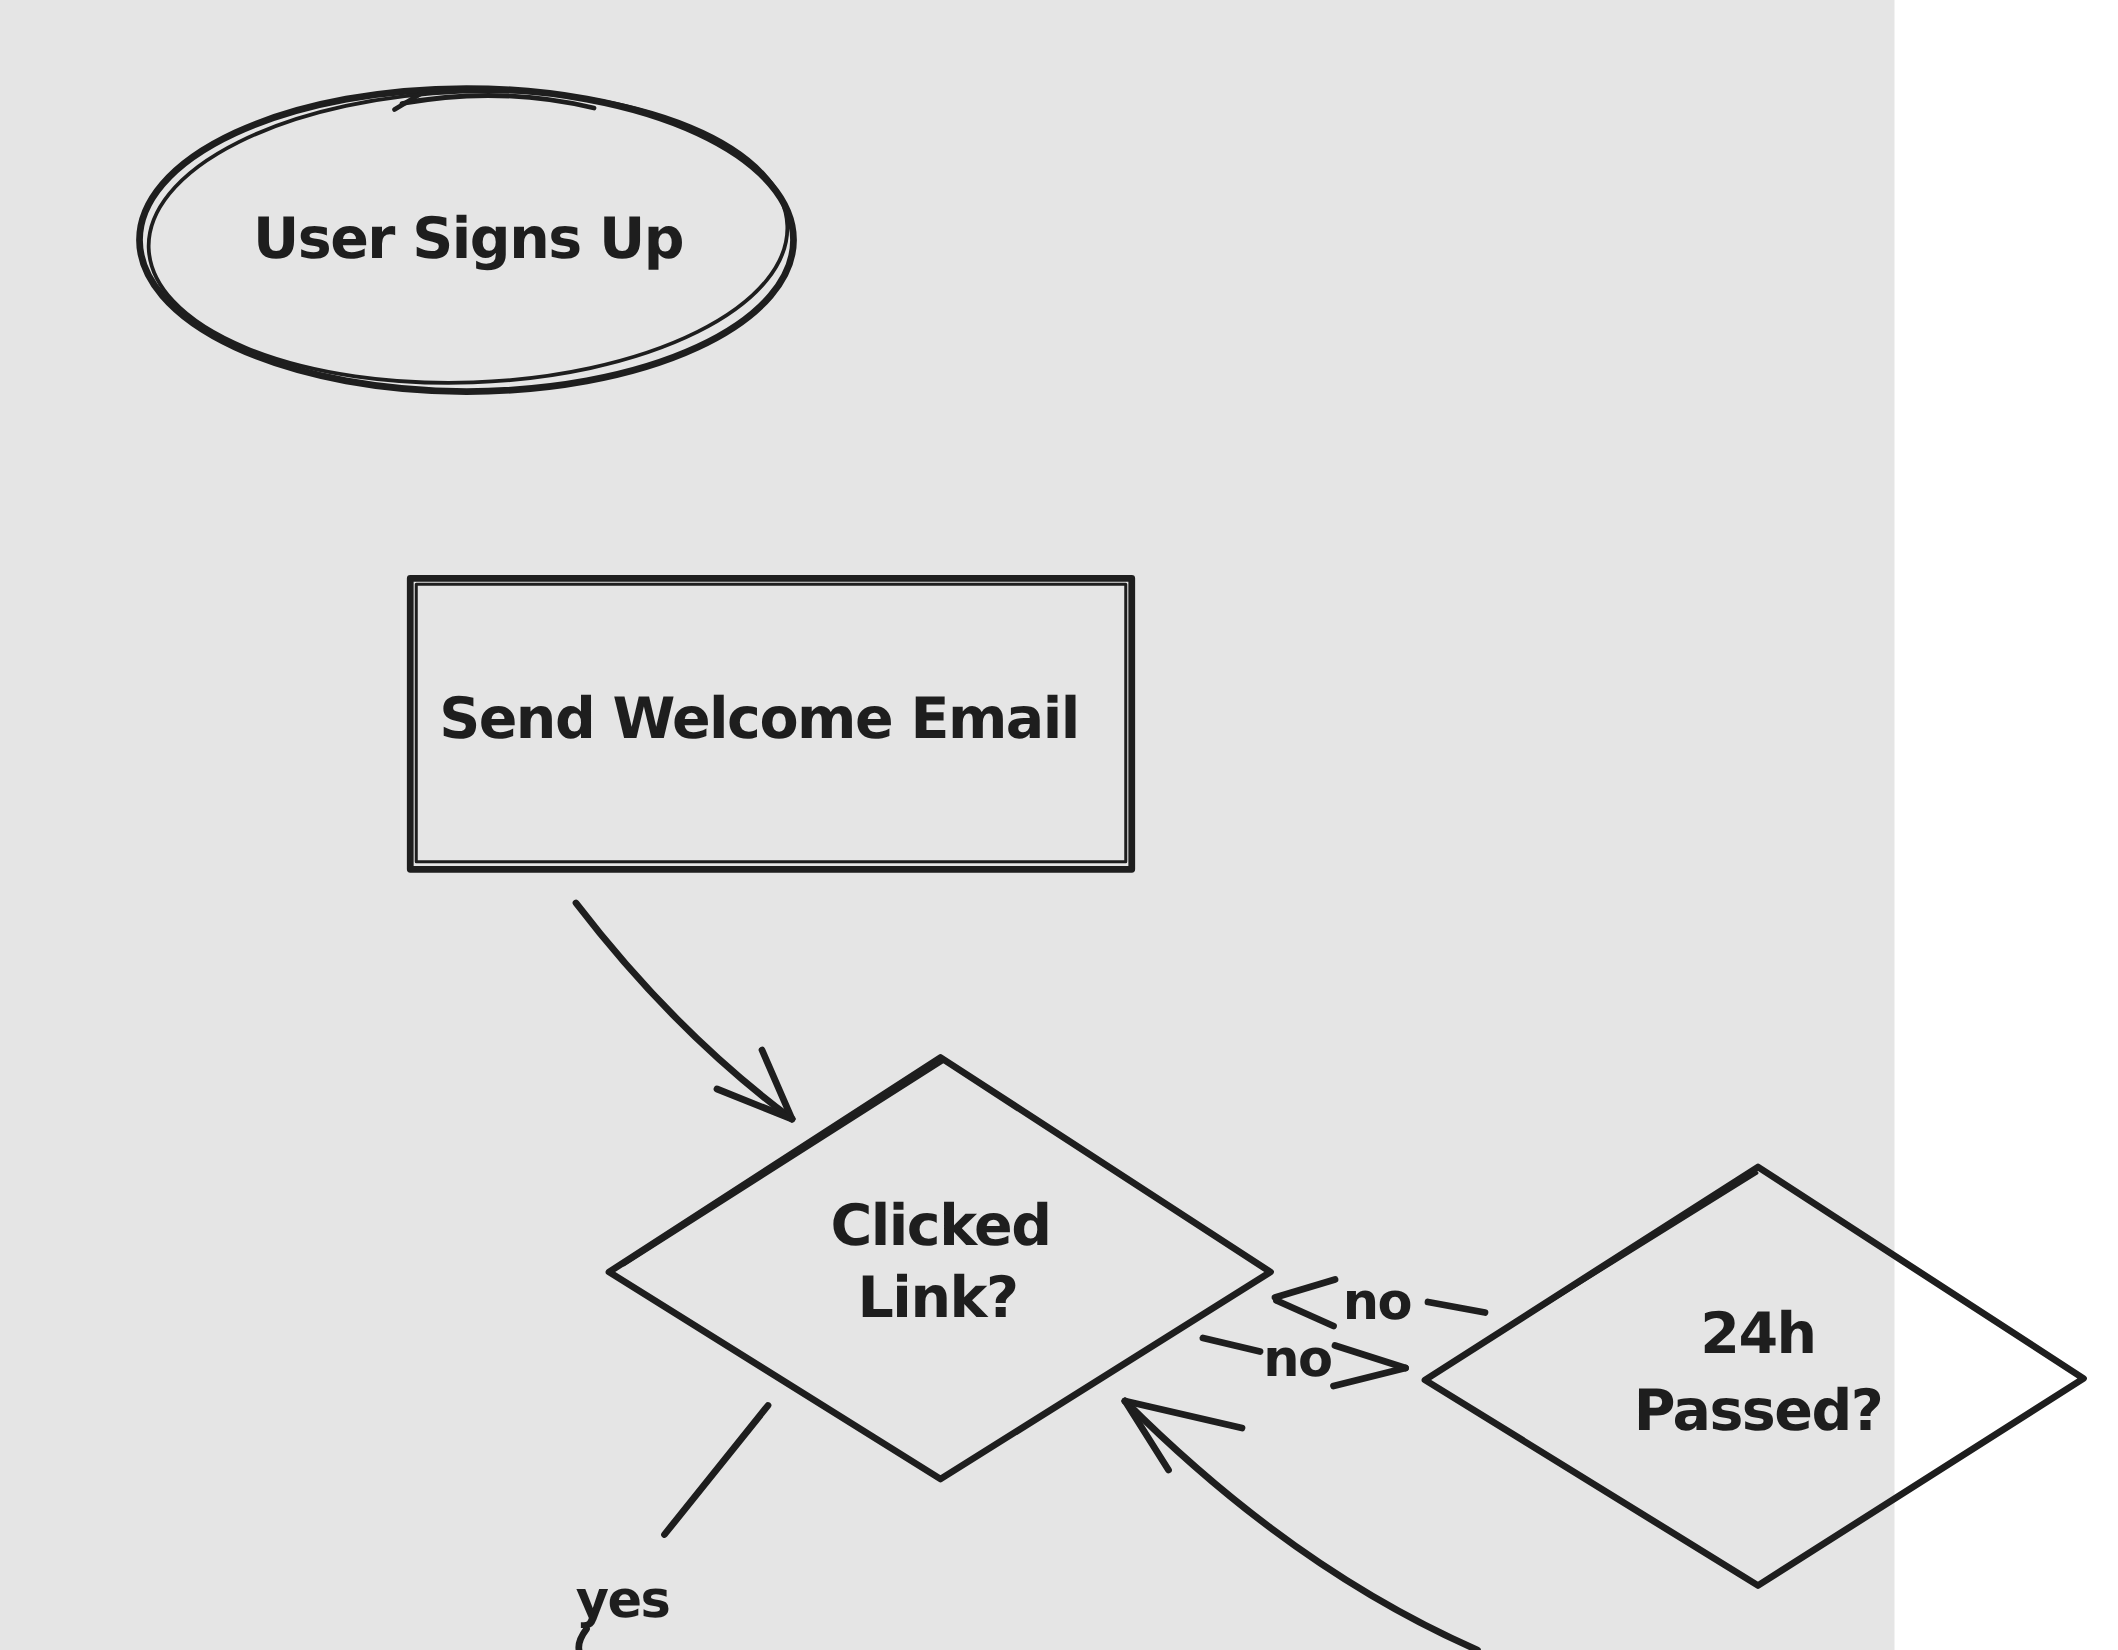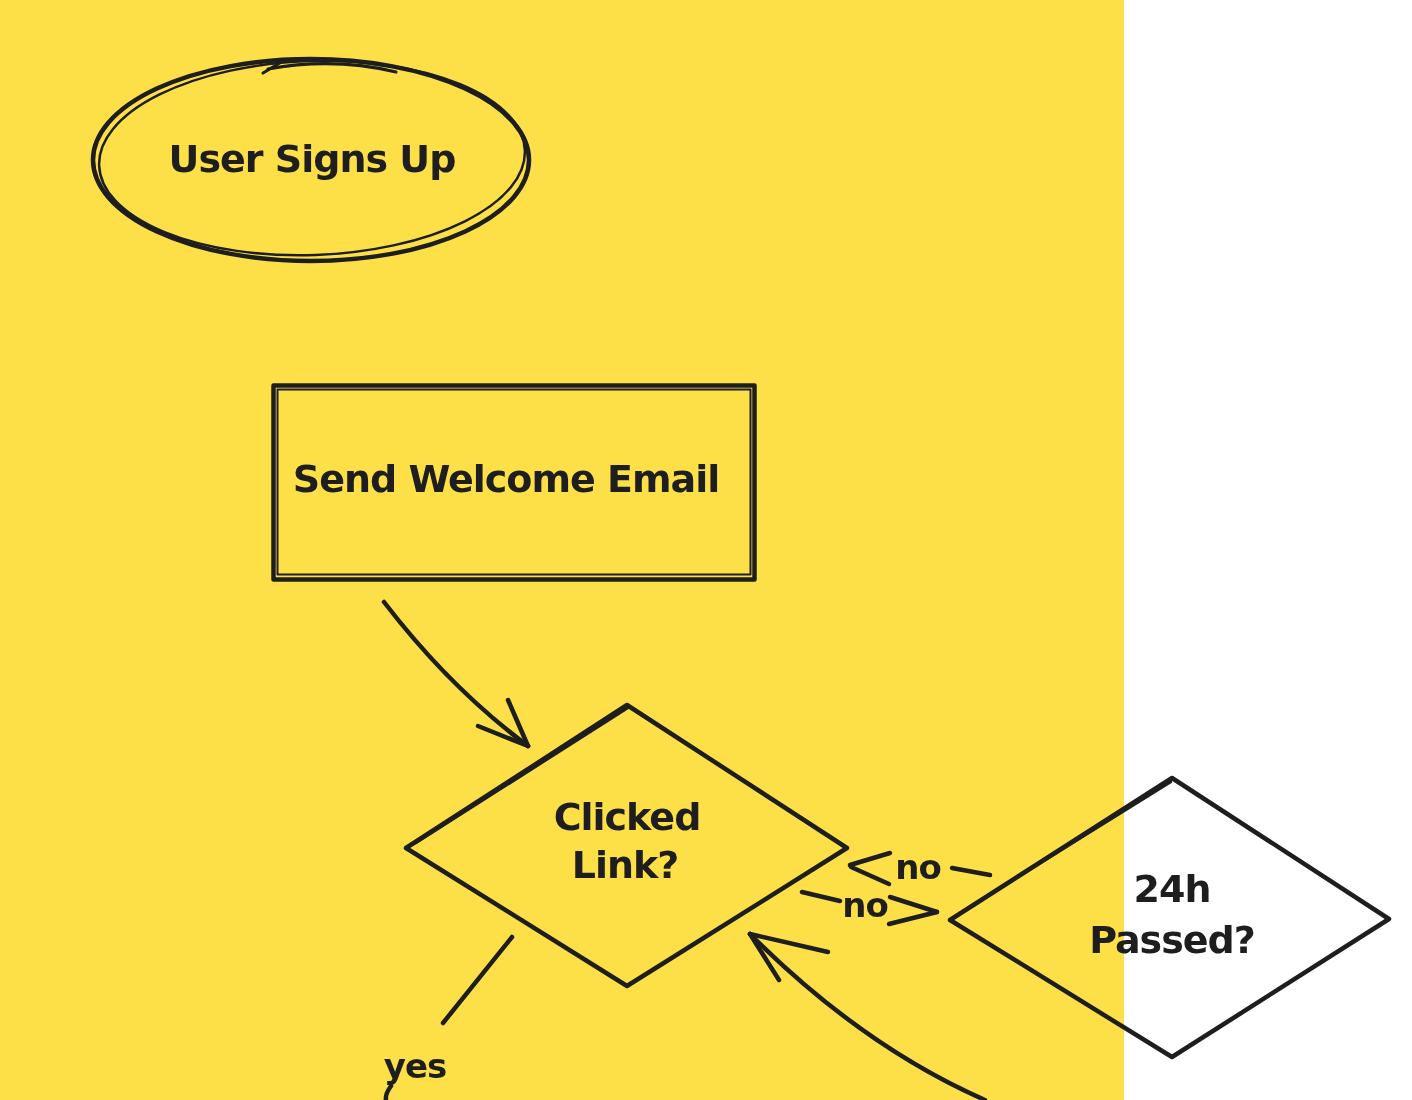--- a/index.html
+++ b/index.html
@@ -5,23 +5,23 @@
   html, body {
     margin: 0;
     padding: 0;
     background: #ffffff;
     width: 1412px;
     height: 1100px;
     overflow: hidden;
   }
   .canvas-wrap {
     position: relative;
-    width: 1124px;
+    width: 1263px;
     height: 1100px;
-    background: #fde047;
+    background: #e5e5e5;
   }
   .sketch {
     stroke: #1e1e1e;
     fill: none;
     stroke-linecap: round;
     stroke-linejoin: round;
   }
   .w-main  { stroke-width: 4.5px; }
   .w-thin  { stroke-width: 2.5px; }
   .w-mini  { stroke-width: 2px; }

